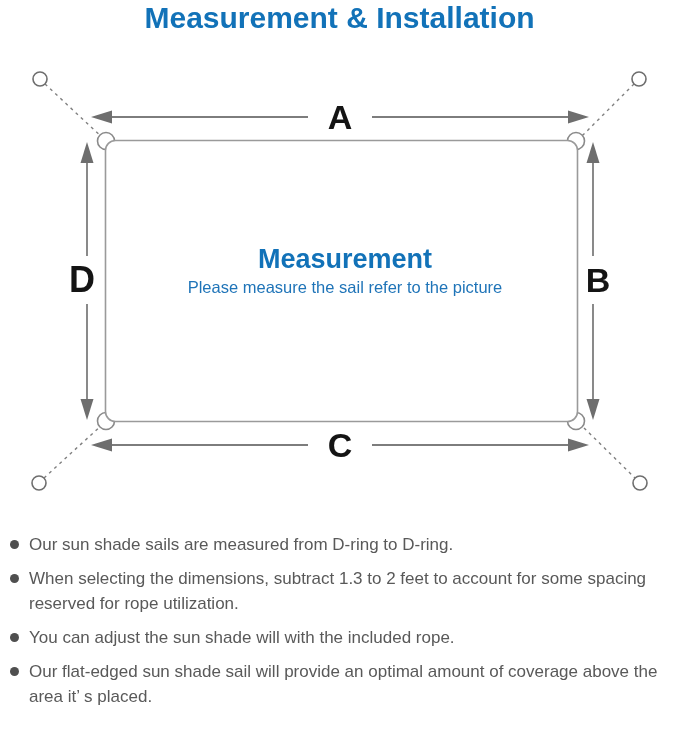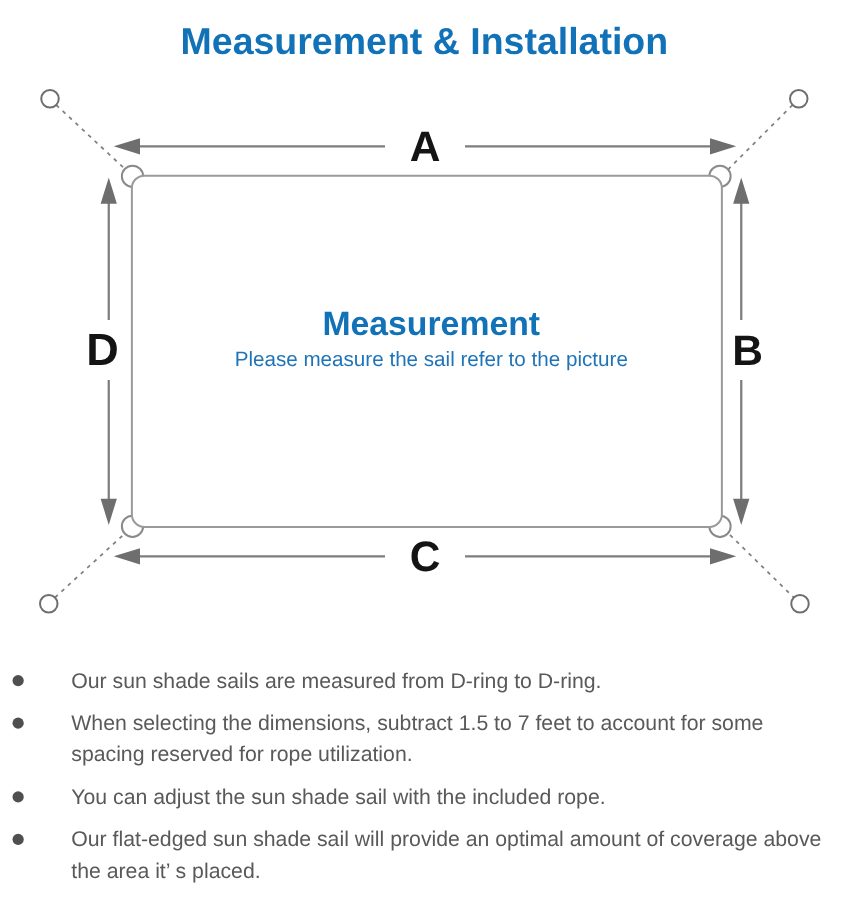--- a/index.html
+++ b/index.html
@@ -4,37 +4,36 @@
 <style>
   html,body{margin:0;padding:0;background:#ffffff;}
   .page{
     position:relative;
     width:679px;height:739px;
     background:#ffffff;
     font-family:"Liberation Sans", sans-serif;
     overflow:hidden;
   }
   .page-title{
-    position:absolute;top:17px;left:0;width:679px;
+    position:absolute;top:1px;left:0;width:679px;
     text-align:center;
     font-size:30px;font-weight:bold;
     color:#1272b8;
     letter-spacing:0px;
   }
   .diagram-svg{
     position:absolute;top:0;left:0;
   }
   .bullet-list{
     position:absolute;top:532px;left:8px;width:664px;
   }
   .bullet-item{
     display:flex;
     align-items:flex-start;
     margin-bottom:9px;
-    gap:28px;
   }
   .bullet-dot{
     flex:0 0 auto;
     width:9px;height:9px;border-radius:50%;
     background:#4f4f4f;
     margin:8px 10px 0 2px;
   }
   .bullet-text{
     flex:1 1 auto;
     max-width:638px;
@@ -111,25 +110,25 @@
     <text x="345" y="293" text-anchor="middle" font-family="Liberation Sans, sans-serif" font-size="16.5" fill="#1f74b8">Please measure the sail refer to the picture</text>
   </svg>
 
   <div class="bullet-list">
     <div class="bullet-item">
       <span class="bullet-dot"></span>
       <span class="bullet-text">Our sun shade sails are measured from D-ring to D-ring.</span>
     </div>
     <div class="bullet-item">
       <span class="bullet-dot"></span>
-      <span class="bullet-text">When selecting the dimensions, subtract 1.5 to 7 feet to account for some spacing reserved for rope utilization.</span>
+      <span class="bullet-text">When selecting the dimensions, subtract 1.3 to 2 feet to account for some spacing reserved for rope utilization.</span>
     </div>
     <div class="bullet-item">
       <span class="bullet-dot"></span>
-      <span class="bullet-text">You can adjust the sun shade sail with the included rope.</span>
+      <span class="bullet-text">You can adjust the sun shade will with the included rope.</span>
     </div>
     <div class="bullet-item">
       <span class="bullet-dot"></span>
       <span class="bullet-text">Our flat-edged sun shade sail will provide an optimal amount of coverage above the area it’ s placed.</span>
     </div>
   </div>
 
 </div>
 
 </body></html>

